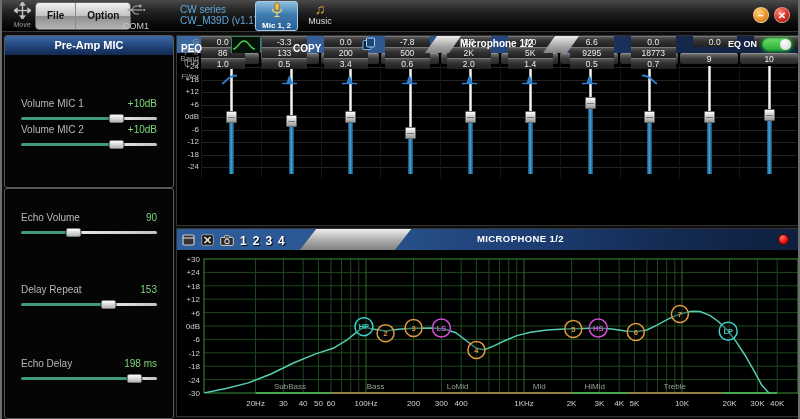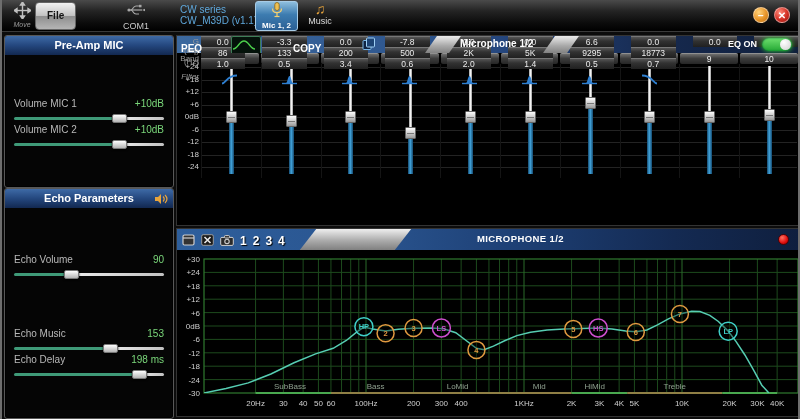--- a/index.html
+++ b/index.html
@@ -29,21 +29,21 @@
   .circbtn{width:16px;height:16px;border-radius:50%;color:#fff;font-size:10px;font-weight:bold;text-align:center;line-height:15px;border:1px solid rgba(255,255,255,.45);box-sizing:border-box;}
   .minbtn{background:radial-gradient(circle at 35% 30%,#ffd27a,#e89428 55%,#b96d12);}
   .closebtn{background:radial-gradient(circle at 35% 30%,#ff8a7a,#d33024 55%,#8f1410);}
   
   .panel{position:absolute;background:#050505;border:1px solid #585858;border-radius:3px;box-shadow:inset 0 0 0 1px #000;}
   .preamp{left:2px;top:35px;width:168px;height:151px;}
   .echo{left:2px;top:188px;width:168px;height:229px;}
   .phead{height:19px;line-height:19px;text-align:center;color:#fff;font-size:11px;font-weight:bold;
          background:linear-gradient(180deg,#3e6aa6 0%,#24477e 50%,#122850 100%);border-radius:2px 2px 0 0;position:relative;}
   .phead .headicon{position:absolute;right:5px;top:3px;}
-  .hgroup{margin:0 9px;}
+  .hgroup{margin:0 16px;}
   .preamp .hgroup:nth-of-type(1){margin-top:17px;}
   .preamp .hgroup:nth-of-type(2){margin-top:43px;}
   .echo .hgroup:nth-of-type(1){margin-top:23px;}
   .echo .hgroup:nth-of-type(2){margin-top:46px;}
   .echo .hgroup:nth-of-type(3){margin-top:48px;}
   .hlabels{display:flex;justify-content:space-between;align-items:baseline;}
   .hname{font-size:10px;color:#b9b9b9;}
   .hval{font-size:10px;color:#7bd87b;}
   .htrack{position:relative;height:10px;margin-top:5px;}
   .hbar{position:absolute;left:0;right:0;top:3px;height:3px;border-radius:2px;background:#ddd;}
@@ -115,20 +115,21 @@
           <path d="M8.5,0 L6.5,3 H10.5 Z"></path>
             <path d="M8.5,17 L6.5,14 H10.5 Z"></path>
           <path d="M0,8.5 L3,6.5 V10.5 Z"></path>
             <path d="M17,8.5 L14,6.5 V10.5 Z"></path>
         </g>
       </svg>
       <span class="mlabel">Move</span>
     </div>
     <div class="filegroup">
       <div class="tbbtn">File</div>
+      <div class="tbbtn">Option</div>
     </div>
     <div class="comblock">
       <svg width="18" height="12" viewBox="0 0 18 12">
         <g stroke="#a8a8a8" stroke-width="1.2" fill="none">
           <line x1="1" y1="6" x2="15" y2="6"></line>
           <path d="M4,6 C6,6 6,2 9,2 L12,2"></path>
           <path d="M4,6 C6,6 6,10 9,10 L12,10"></path>
         </g>
         <circle cx="2" cy="6" r="1.6" fill="#a8a8a8"></circle>
         <rect x="12" y="0.8" width="2.5" height="2.5" fill="#a8a8a8"></rect>
@@ -177,42 +178,33 @@
         <span class="hval">+10dB</span>
       </div>
       <div class="htrack hslider">
         <div class="hbar" style="background: linear-gradient(90deg, rgb(63, 154, 120) 0%, rgb(63, 154, 120) 70%, rgb(236, 236, 236) 70%, rgb(194, 194, 194) 100%);"></div>
           <div class="hhandle" style="left: calc(70% - 7px);"></div>
       </div>
     </div>
   </div>
 
   <div class="panel echo">
-    <div class="phead">
-      <span>Echo Parameters</span>
-      <span class="headicon">
-        <svg width="14" height="12" viewBox="0 0 14 12">
-          <polygon points="1,4 4,4 7,1 7,11 4,8 1,8" fill="#e8a43c"></polygon>
-          <path d="M9,3.5 C10.5,5 10.5,7 9,8.5 M11,2 C13.5,4.5 13.5,7.5 11,10" stroke="#e8a43c" stroke-width="1.1" fill="none"></path>
-        </svg>
-      </span>
-    </div>
     <div class="hgroup">
       <div class="hlabels">
         <span class="hname">Echo Volume</span>
         <span class="hval">90</span>
       </div>
       <div class="htrack hslider">
         <div class="hbar" style="background: linear-gradient(90deg, rgb(63, 154, 120) 0%, rgb(63, 154, 120) 38%, rgb(236, 236, 236) 38%, rgb(194, 194, 194) 100%);"></div>
           <div class="hhandle" style="left: calc(38% - 7px);"></div>
       </div>
     </div>
     <div class="hgroup">
       <div class="hlabels">
-        <span class="hname">Echo Music</span>
+        <span class="hname">Delay Repeat</span>
         <span class="hval">153</span>
       </div>
       <div class="htrack hslider">
         <div class="hbar" style="background: linear-gradient(90deg, rgb(63, 154, 120) 0%, rgb(63, 154, 120) 64%, rgb(236, 236, 236) 64%, rgb(194, 194, 194) 100%);"></div>
           <div class="hhandle" style="left: calc(64% - 7px);"></div>
       </div>
     </div>
     <div class="hgroup">
       <div class="hlabels">
         <span class="hname">Echo Delay</span>

